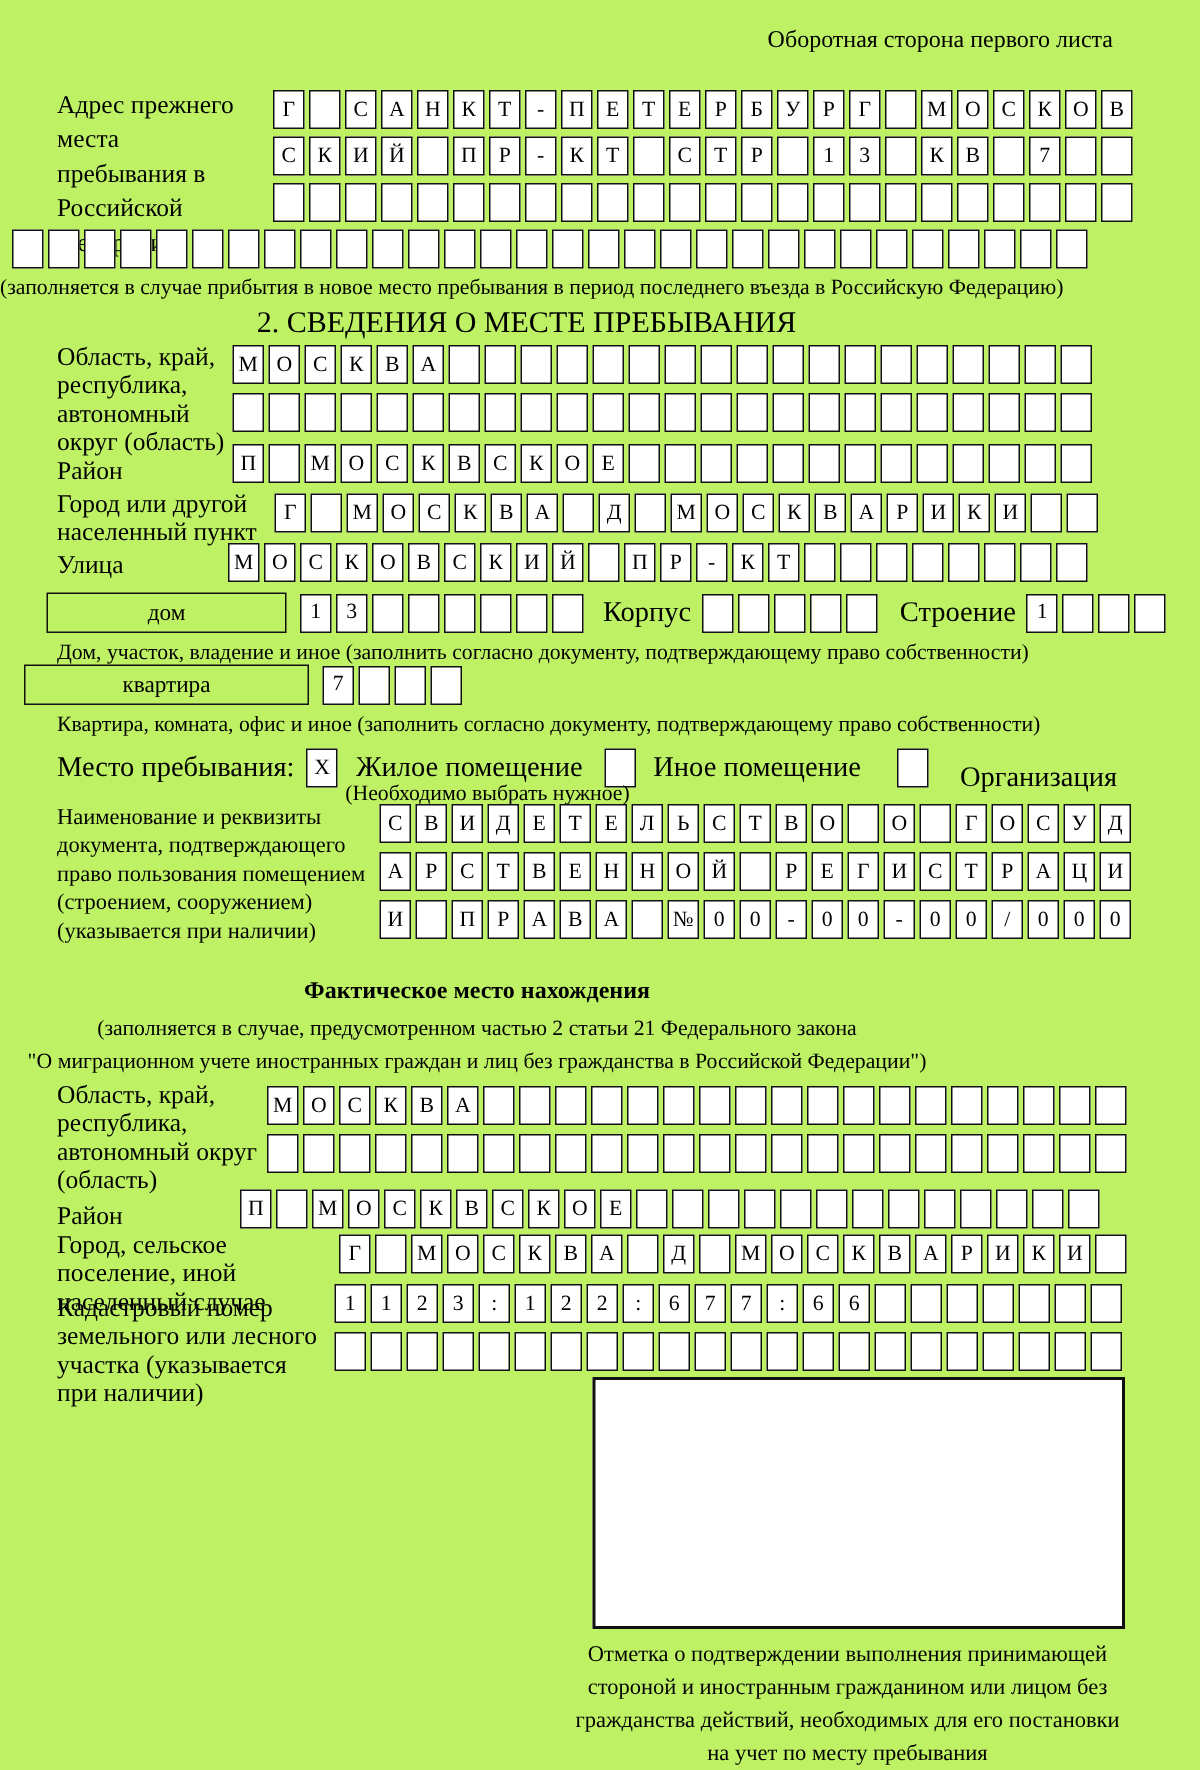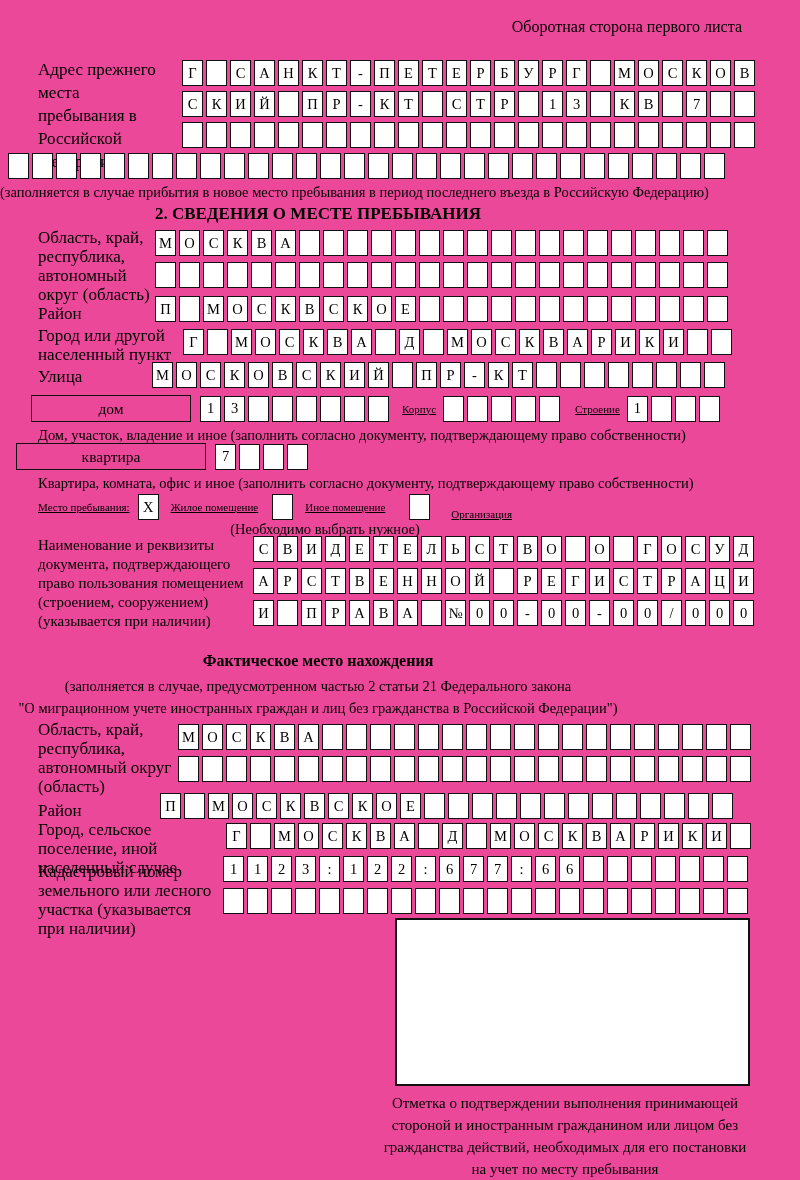--- a/index.html
+++ b/index.html
@@ -1,39 +1,39 @@
 <!DOCTYPE html>
 <html><head>
 <meta charset="utf-8">
 <style>
   html,body { margin:0; padding:0; background:#fff; }
   .page {
     position:relative; width:800px; height:1180px; margin:0 auto;
-    background:#ec4899; color:#000;
+    background:#bef264; color:#000;
     font-family:"Liberation Serif","DejaVu Serif",serif;
     overflow:hidden;
   }
   .abs { position:absolute; }
   .flabel { font-size:17px; line-height:21px; }
   .caption { font-size:14.5px; }
   .center { width:636px; left:0; text-align:center; }
-  .title { font-weight:bold; font-size:17px; }
+  .title { font-weight:normal; font-size:20px;padding-left:33px; }
   .cellrow { display:flex; }
   .cell {
     width:19px; height:24px; border:1.5px solid #111; margin-right:3px;
     display:flex; align-items:center; justify-content:center;
     font-size:14.5px; flex:none; background:#fff;
   }
   .labelbox {
     border:1.5px solid #111; height:27px; box-sizing:border-box;
     display:flex; align-items:center; justify-content:center;
     font-size:15.5px; flex:none;
   }
   .hflex { display:flex; align-items:center; }
-  .inline-label { font-size:11px; white-space:nowrap;text-decoration:underline; }
+  .inline-label { font-size:19px; white-space:nowrap; }
   .nowrap { white-space:nowrap; }
   .stamp-box { border:2px solid #111; box-sizing:border-box; background:#fff; }
 </style>
 </head>
 <body>
 
 <div class="page">
 
   <div class="abs caption nowrap" style="top:18px; right:58px; font-size:16px;">Оборотная сторона первого листа</div>
 

